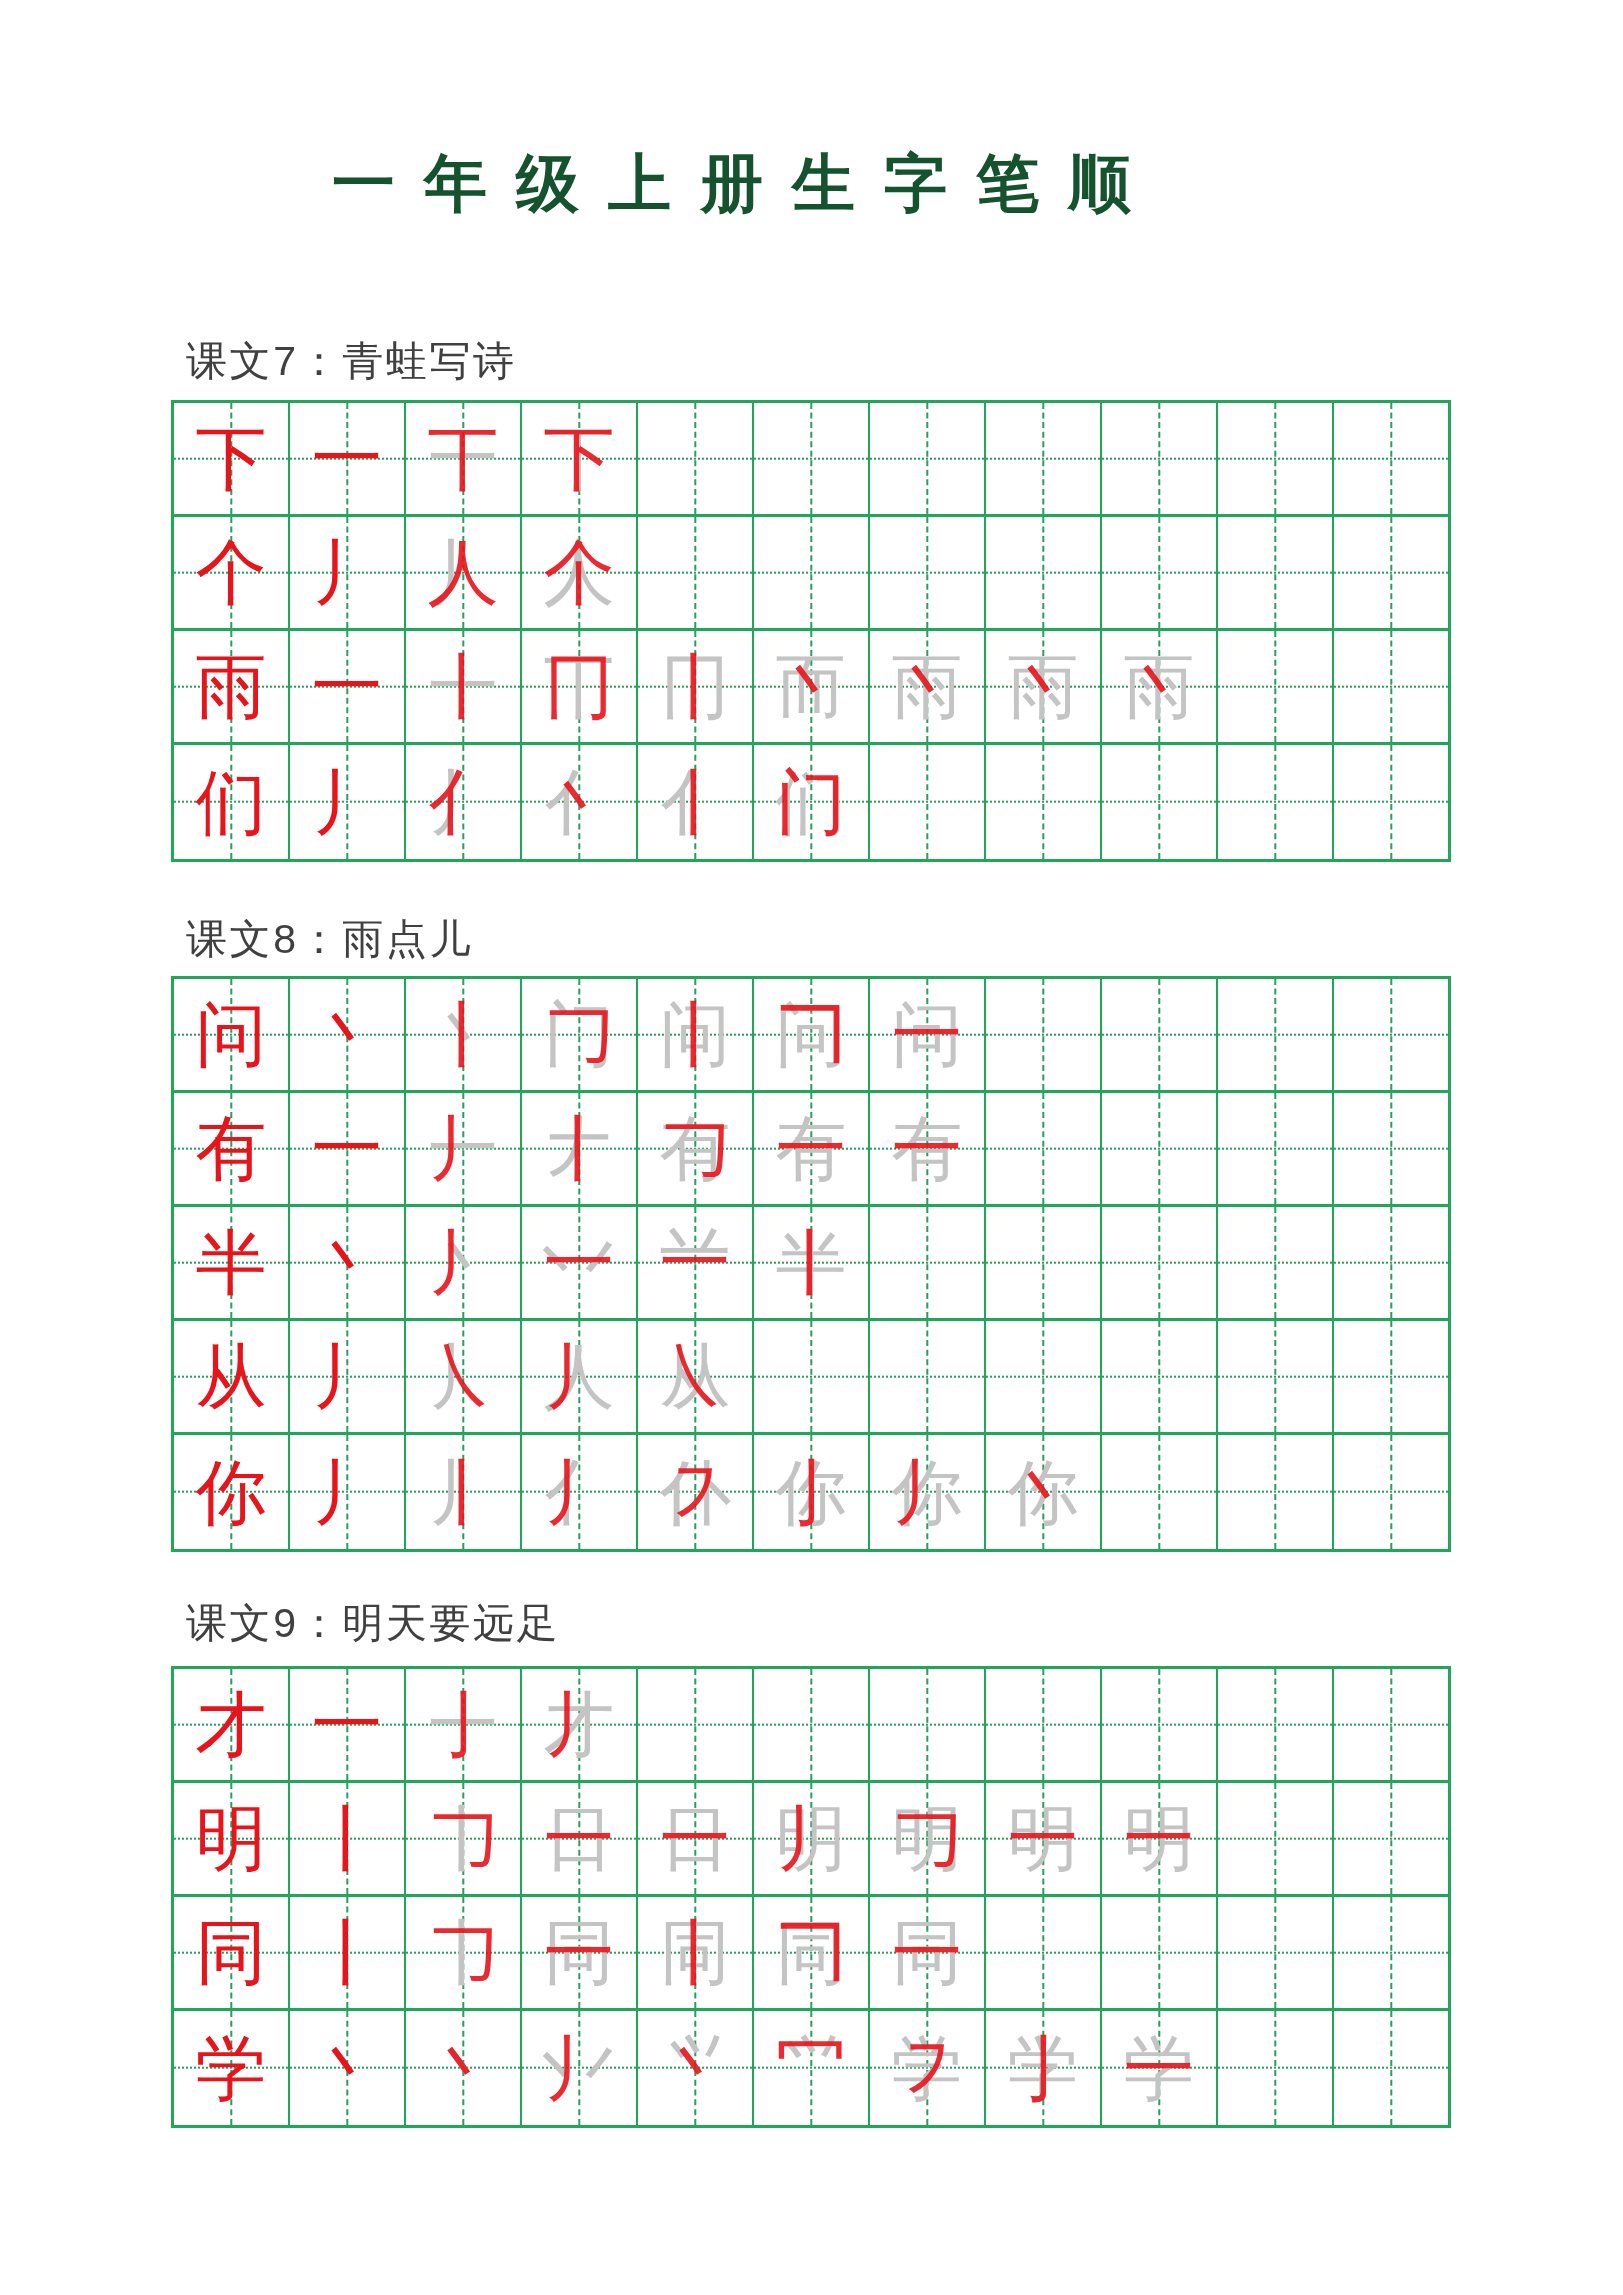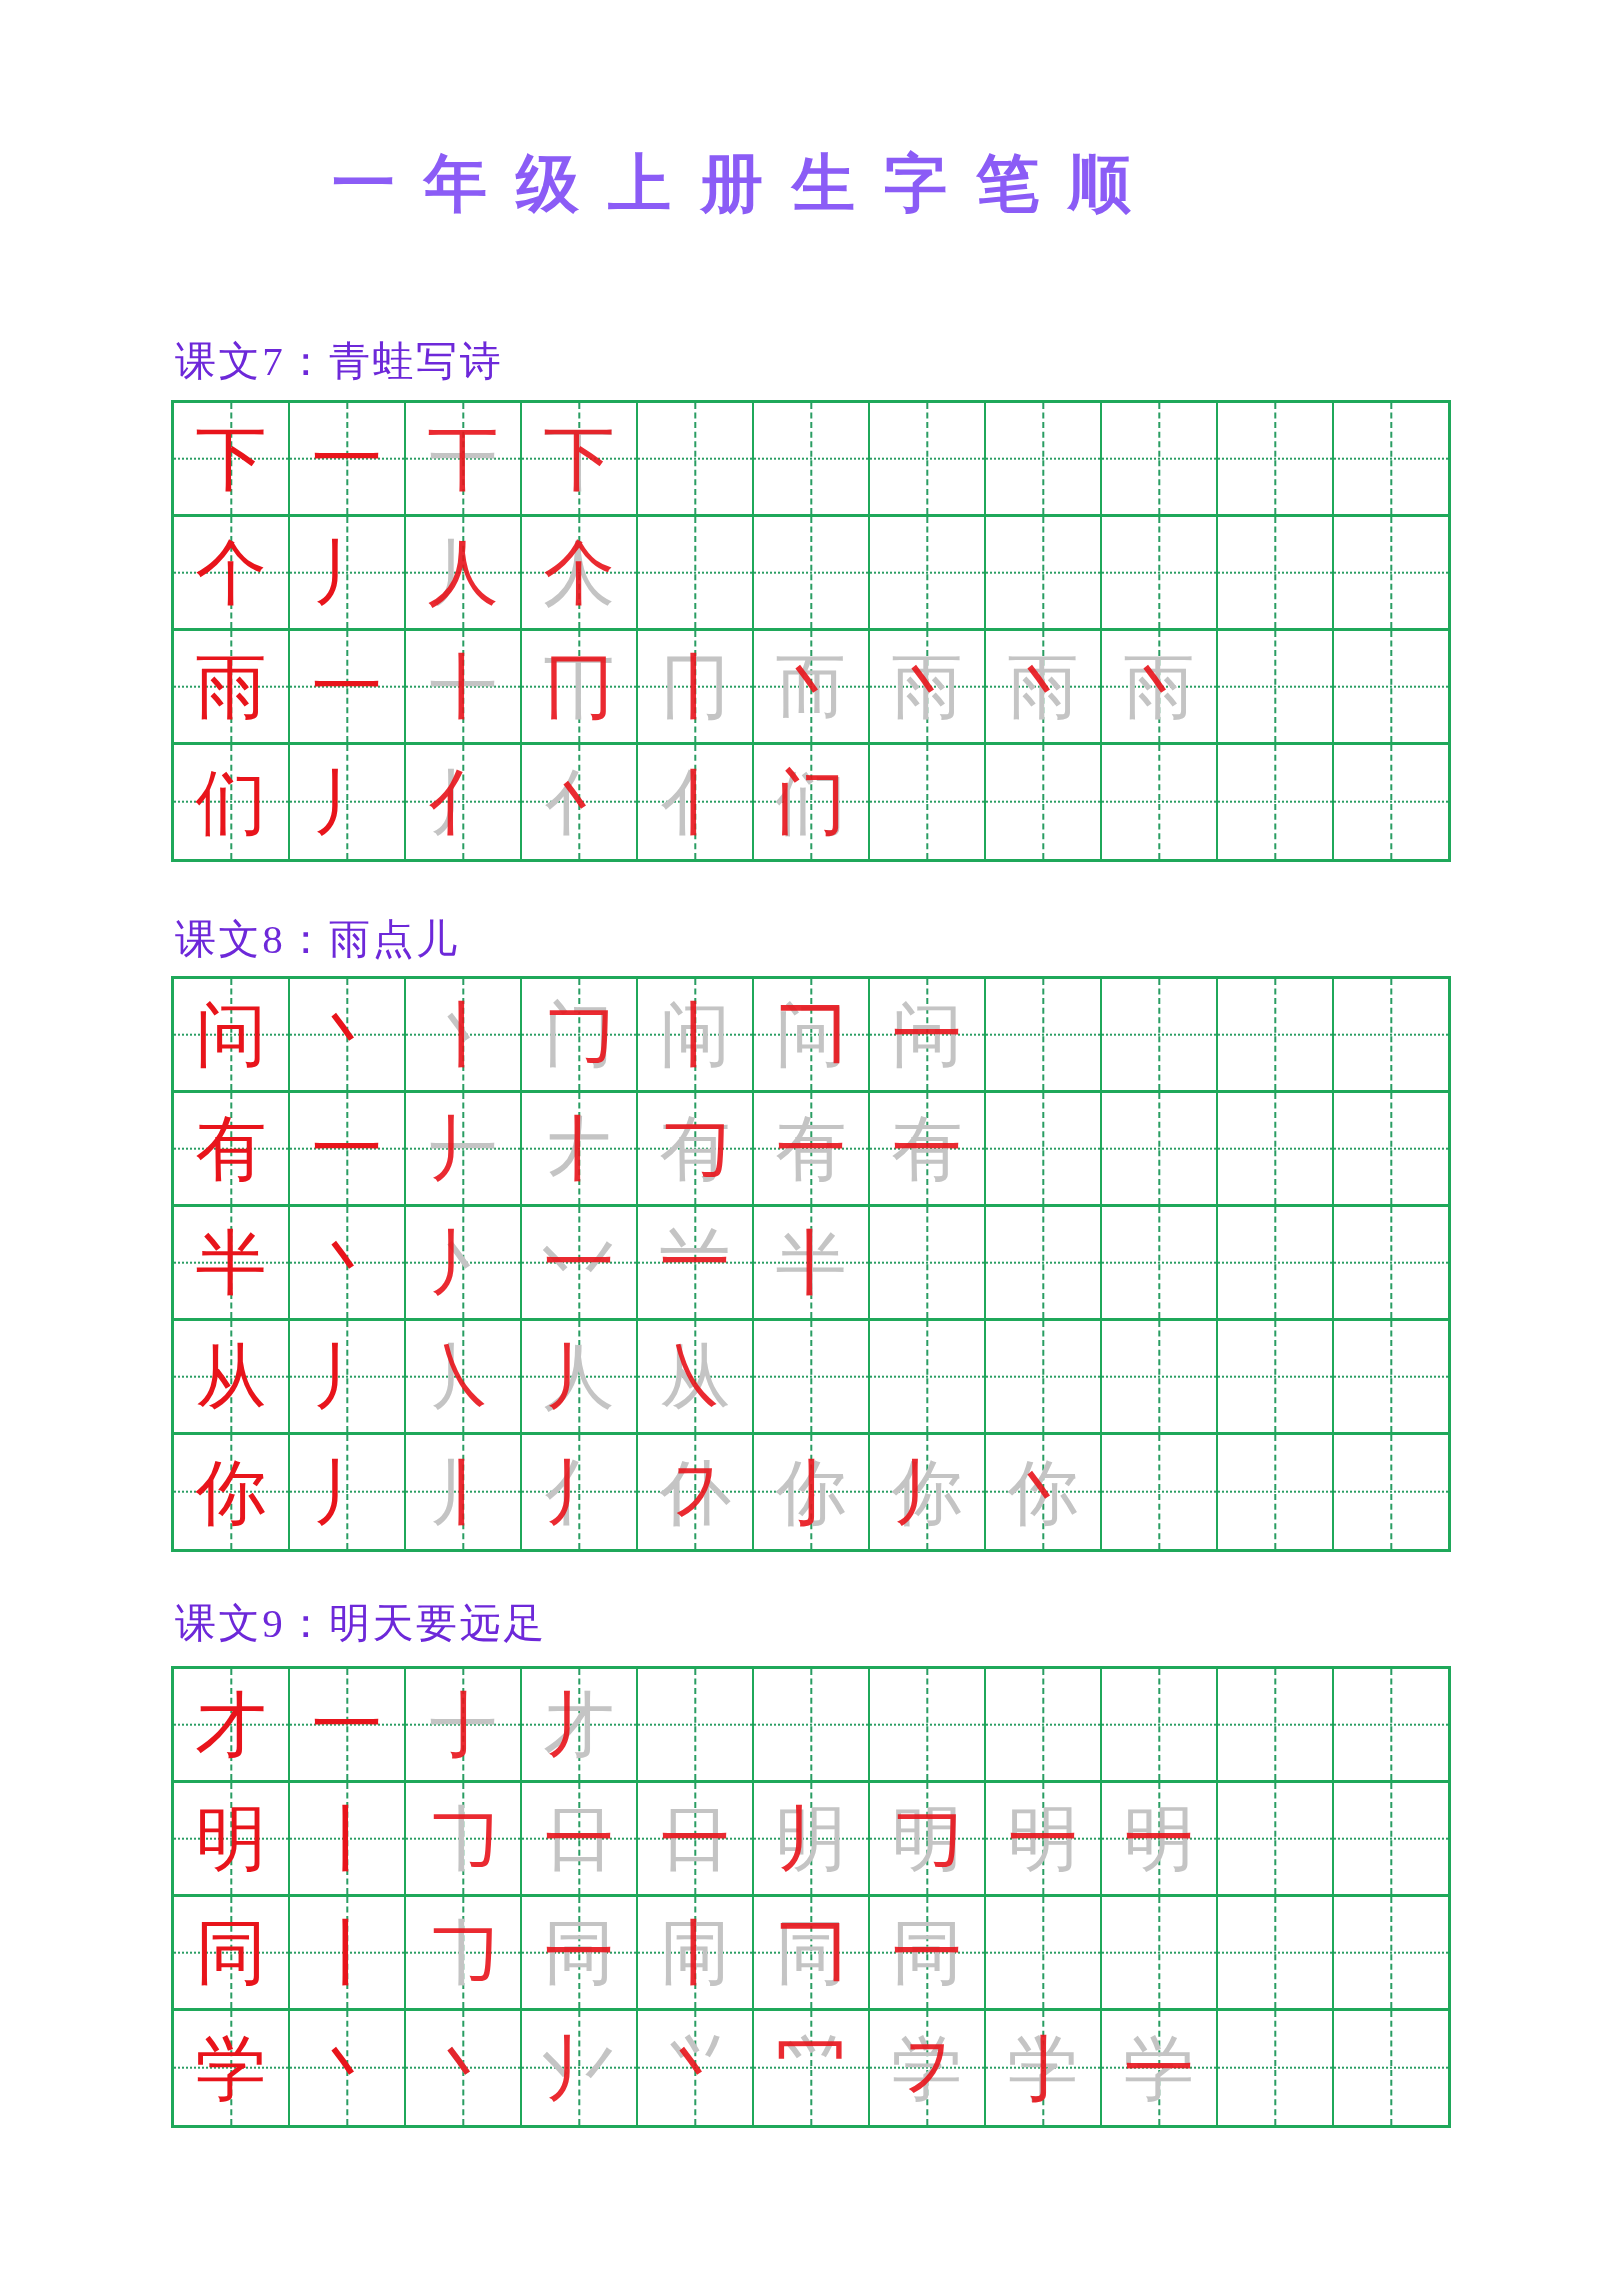--- a/index.html
+++ b/index.html
@@ -1,22 +1,22 @@
 <!DOCTYPE html>
 <html style="font-size:10.5px"><head>
 <meta charset="utf-8">
 <style>
   html, body { margin: 0; padding: 0; background: #ffffff; }
   body { width: 1623px; height: 2295px; position: relative; overflow: hidden;
          font-family: "DejaVu Serif", "Liberation Serif", serif; }
   .title { position: absolute; left: 0; width: 1492px; top: 141px; text-align: center;
-           font-size: 63px; font-weight: bold; color: #8b5cf6; letter-spacing: 29px;
+           font-size: 63px; font-weight: bold; color: #14532d; letter-spacing: 29px;
            font-family: "DejaVu Serif", serif; }
-  .section-label { position: absolute; left: 175px; font-size: 41px; color: #6d28d9;
-                   font-family: Liberation Serif, serif; letter-spacing: 2.6px; }
+  .section-label { position: absolute; left: 186px; font-size: 41px; color: #404040;
+                   font-family: Liberation Sans, sans-serif; letter-spacing: 2.6px; }
   .grid { position: absolute; left: 171px; width: 1280px;
           border: 3.9px solid #1fa85a; box-sizing: border-box; background: #fff; }
   .row { display: flex; border-bottom: 3.9px solid #1fa85a; box-sizing: border-box; }
   .row:last-child { border-bottom: none; }
   .cell { position: relative; flex: 1 1 0; border-right: 2.6px solid #1fa85a; box-sizing: border-box; }
   .cell:last-child { border-right: none; }
   .cell::before { content: ""; position: absolute; left: 50%; top: 0; bottom: 0;
                   border-left: 2px dashed #2a9d63; transform: translateX(-0.7px); }
   .cell::after { content: ""; position: absolute; top: 50%; left: 0; right: 0;
                  border-top: 2.6px dotted #2a9d63; transform: translateY(-1.3px); }

